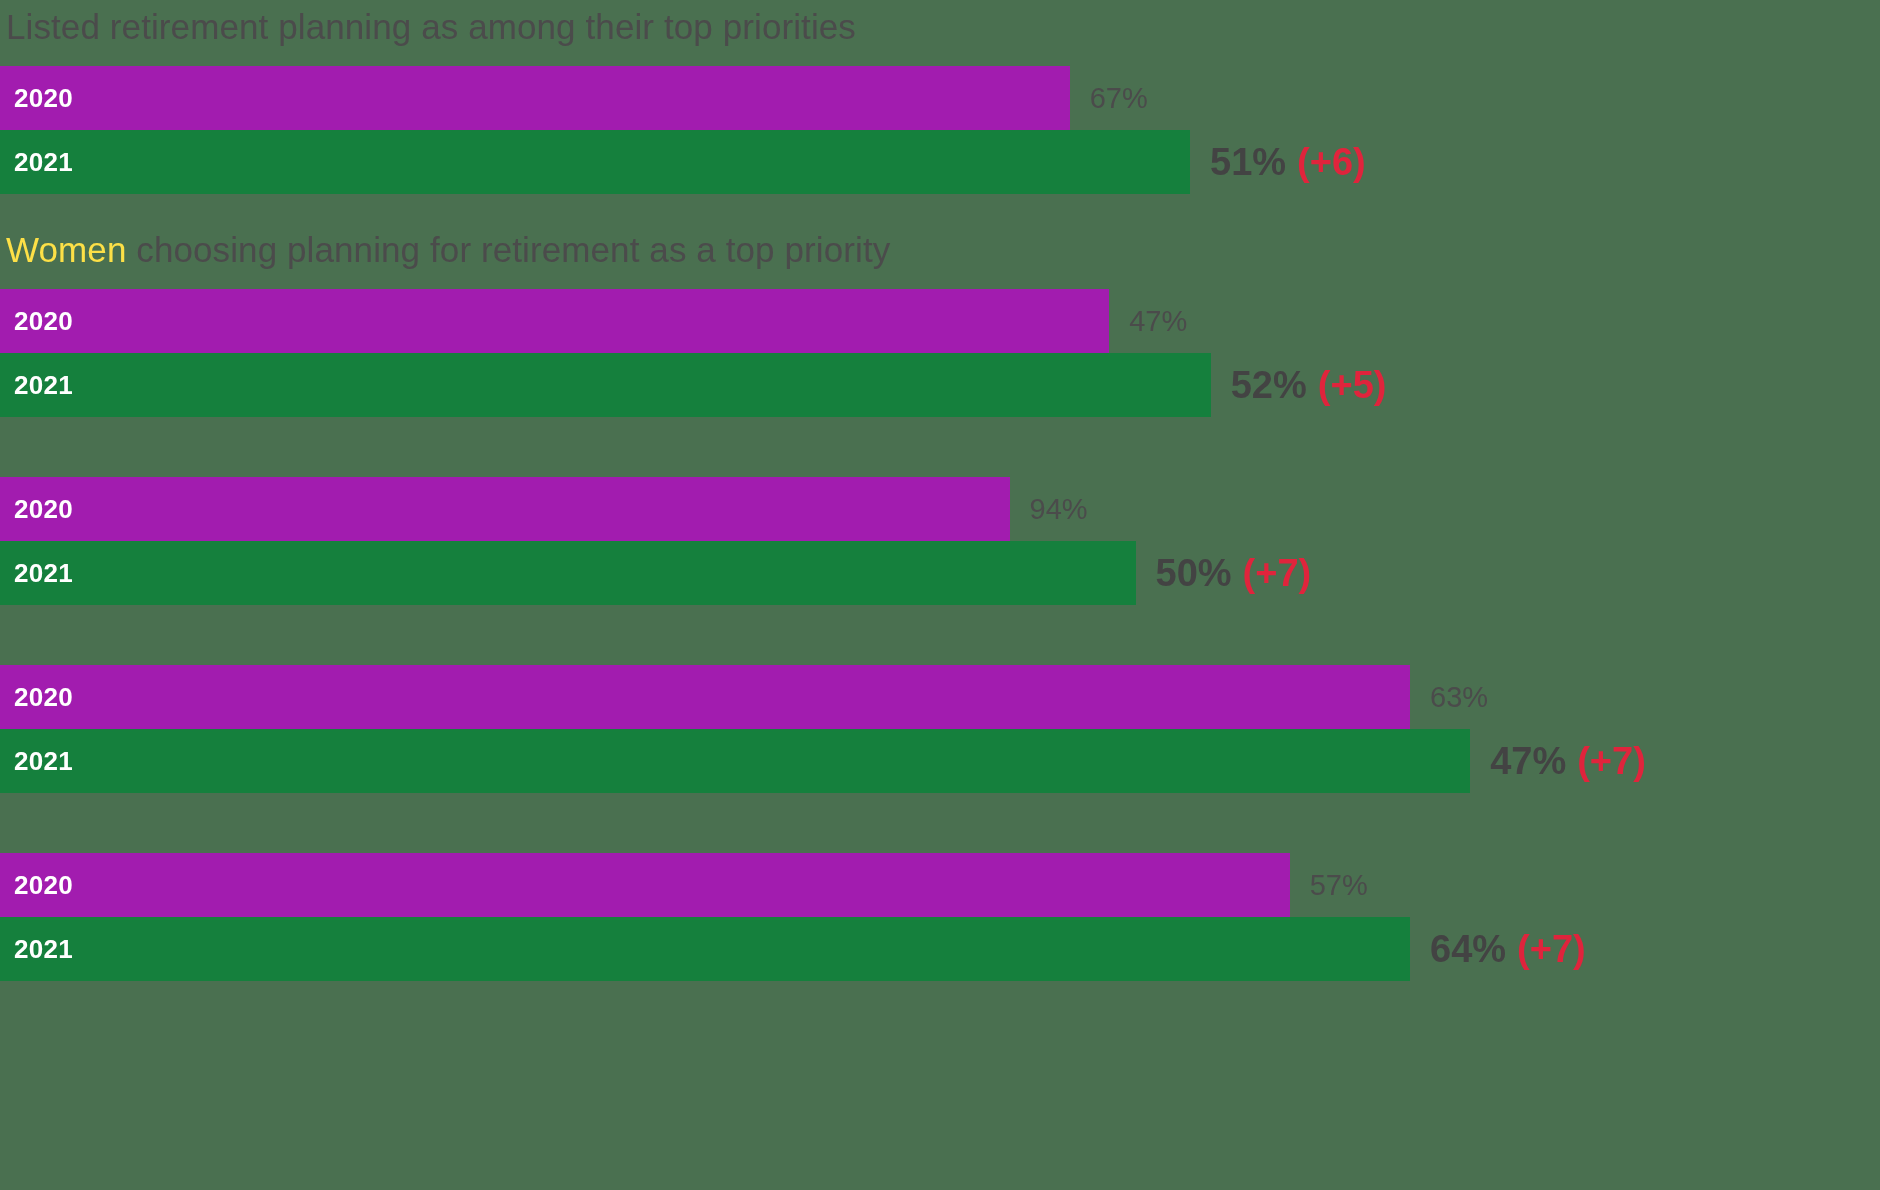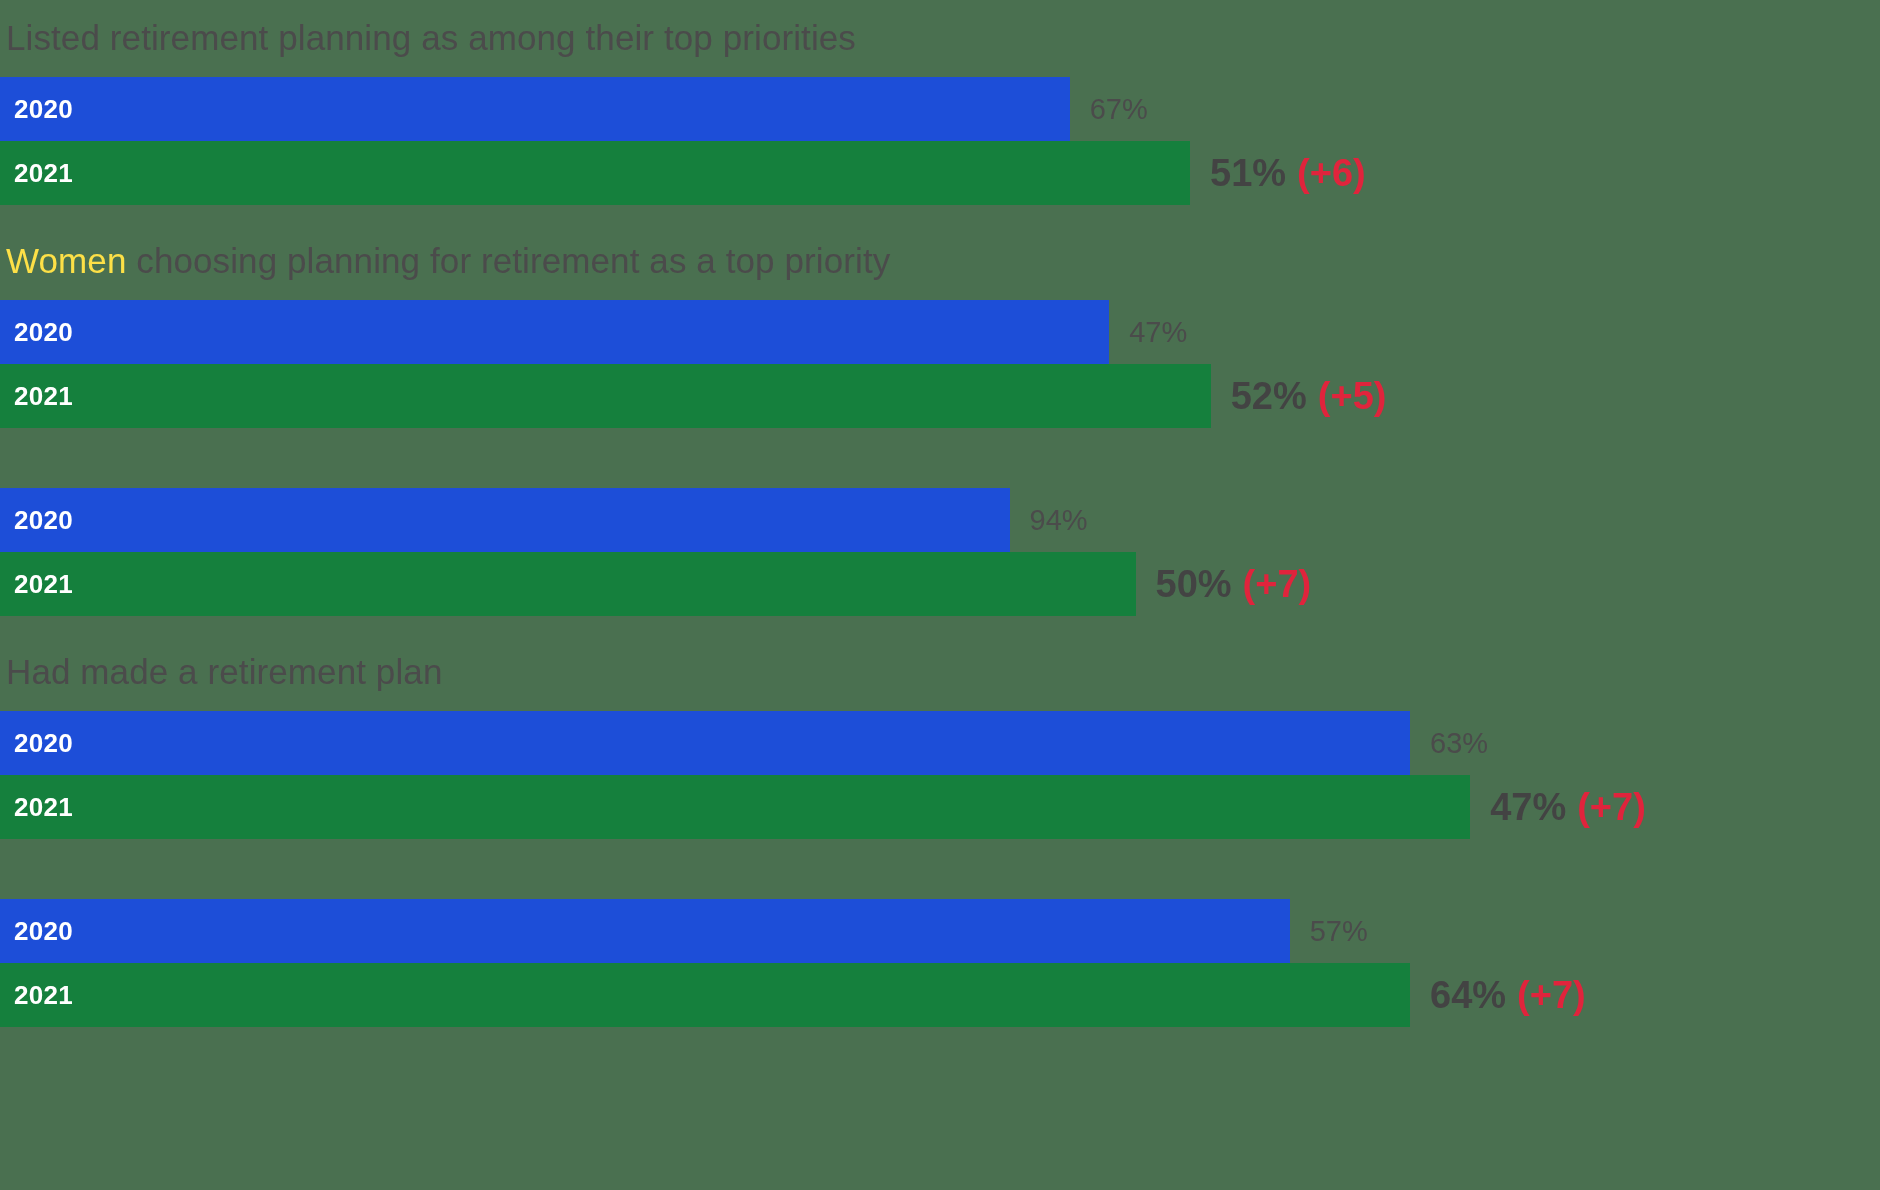--- a/index.html
+++ b/index.html
@@ -50,21 +50,21 @@
     display: flex;
     align-items: stretch;
   }
 
   .bar {
     position: relative;
     display: flex;
     align-items: center;
     flex: 0 0 auto;
   }
-  .bar.y2020 { background: #1d4ed8; }
+  .bar.y2020 { background: #a21caf; }
   .bar.y2021 { background: #15803d; }
 
   .bar-year {
     color: #ffffff;
     font-weight: bold;
     font-size: 26px;
     padding-left: 14px;
     letter-spacing: 0.3px;
     white-space: nowrap;
   }
@@ -89,21 +89,21 @@
     color: #e0243c;
     font-weight: bold;
     margin-left: 11px;
   }
 </style>
 </head>
 <body>
 
 <div id="chart-root">
 
-  <div class="section" style="padding-top:20px;">
+  <div class="section" style="padding-top:9px;">
     <div class="section-heading">
       <span class="emph"></span><span>Listed retirement planning as among their top priorities</span>
     </div>
     <div class="bars" style="margin-top:22px;">
       <div class="bar-row">
         <div class="bar y2020" style="width:56.9%;">
           <span class="bar-year">2020</span>
         </div>
         <div class="value-label">
           <span class="value-2020">67%</span>
@@ -162,23 +162,20 @@
         </div>
         <div class="value-label">
           <span class="value-2021">50%</span>
           <span class="value-2021 delta">(+7)</span>
         </div>
       </div>
     </div>
   </div>
 
   <div class="section" style="padding-top:38px;">
-    <div class="section-heading">
-      <span class="emph"></span><span>Had made a retirement plan</span>
-    </div>
     <div class="bars" style="margin-top:22px;">
       <div class="bar-row">
         <div class="bar y2020" style="width:75.0%;">
           <span class="bar-year">2020</span>
         </div>
         <div class="value-label">
           <span class="value-2020">63%</span>
         </div>
       </div>
       <div class="bar-row">

